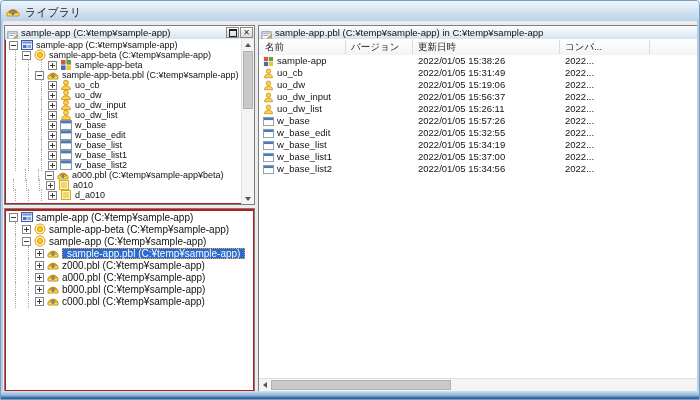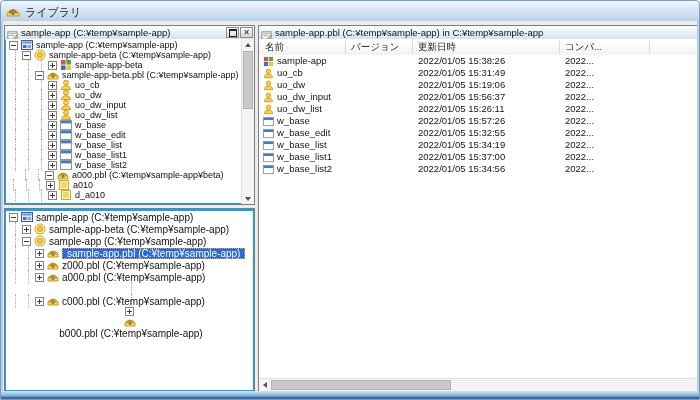--- a/index.html
+++ b/index.html
@@ -4,21 +4,21 @@
 <style>
   html,body{margin:0;padding:0;}
   body{width:700px;height:400px;font-family:"Liberation Sans","DejaVu Sans",sans-serif;background:#fff;overflow:hidden;}
   #win{position:absolute;left:0;top:0;width:700px;height:400px;background:#dce9f6;border:1px solid #7a9cc0;border-radius:4px 4px 0 0;box-sizing:border-box;}
   
   #titlebar{position:absolute;left:0;top:0;right:0;height:20px;background:linear-gradient(#f0f6fc,#cfe0f1 60%,#bcd2e8);border-bottom:1px solid #a5bfd8;border-radius:4px 4px 0 0;}
   #titlebar .ticon{position:absolute;left:5px;top:3px;width:14px;height:14px;}
   #titlebar .ttext{position:absolute;left:24px;top:4px;font-size:11px;color:#1c1c1c;}
   
   #client{position:absolute;left:2px;top:20px;width:696px;height:372px;background:#ececec;overflow:hidden;}
-  .pane{position:absolute;background:#0ea5e9;border:1px solid #7d7d7d;box-sizing:border-box;}
+  .pane{position:absolute;background:#b91c1c;border:1px solid #7d7d7d;box-sizing:border-box;}
   .pane-title{position:absolute;left:0;top:0;right:0;height:13px;background:linear-gradient(#fdfefe,#d5e3f0);border-bottom:1px solid #b4c4d4;}
   .pane-title .picon{position:absolute;left:2px;top:1px;width:11px;height:11px;}
   .pane-title .ptext{position:absolute;left:16px;top:1px;font-size:9.5px;color:#111;white-space:nowrap;overflow:hidden;right:30px;}
   .pane-btns{position:absolute;right:1px;top:1px;display:flex;gap:1px;}
   .pbtn{width:13px;height:11px;background:linear-gradient(#fefefe,#d6d6d6);border:1px solid #8a8a8a;box-sizing:border-box;display:flex;align-items:center;justify-content:center;font-size:8px;line-height:8px;color:#222;}
   .pbtn .maxglyph{width:6px;height:5px;border:1px solid #222;border-top-width:2px;}
   
   .tree{position:absolute;overflow:hidden;background:#fff;}
   .tree-row{position:relative;white-space:nowrap;display:flex;align-items:center;}
   #tree-top .tree-row{height:10px;font-size:9px;}
@@ -392,21 +392,21 @@
             <span class="node-icon">
               <svg viewBox="0 0 12 12">
                 <path d="M1 7 Q6 1 11 7 L11 10 L1 10 Z" fill="#ffd84d" stroke="#c99b12"></path>
                 <path d="M2.4 7 Q6 3 9.6 7" fill="none" stroke="#d0482a"></path>
                 <path d="M3.8 7.6 Q6 5 8.2 7.6" fill="none" stroke="#3a9a40"></path>
                 <circle cx="6" cy="8" r="1" fill="#3a6fd0"></circle>
               </svg>
             </span>
             <span class="tree-label">a000.pbl (C:¥temp¥sample-app)</span>
           </div>
-          <div class="tree-row" style="padding-left: 3px; flex-direction: column;">
+          <div class="tree-row" style="padding-left: 3px;">
             <span class="guide"></span>
             <span class="guide"></span>
             <span class="expander plus"></span>
             <span class="node-icon">
               <svg viewBox="0 0 12 12">
                 <path d="M1 7 Q6 1 11 7 L11 10 L1 10 Z" fill="#ffd84d" stroke="#c99b12"></path>
                 <path d="M2.4 7 Q6 3 9.6 7" fill="none" stroke="#d0482a"></path>
                 <path d="M3.8 7.6 Q6 5 8.2 7.6" fill="none" stroke="#3a9a40"></path>
                 <circle cx="6" cy="8" r="1" fill="#3a6fd0"></circle>
               </svg>

